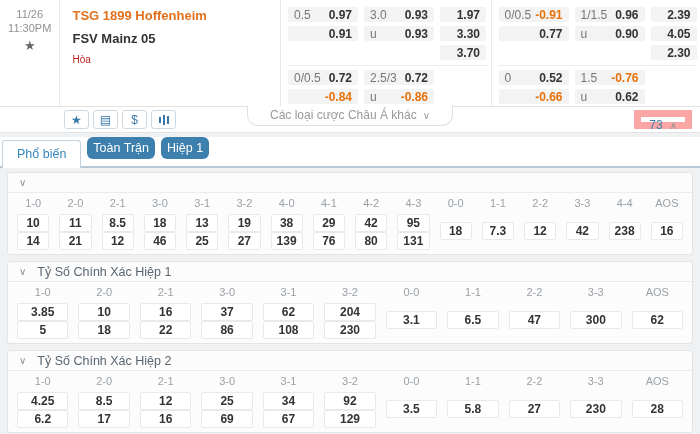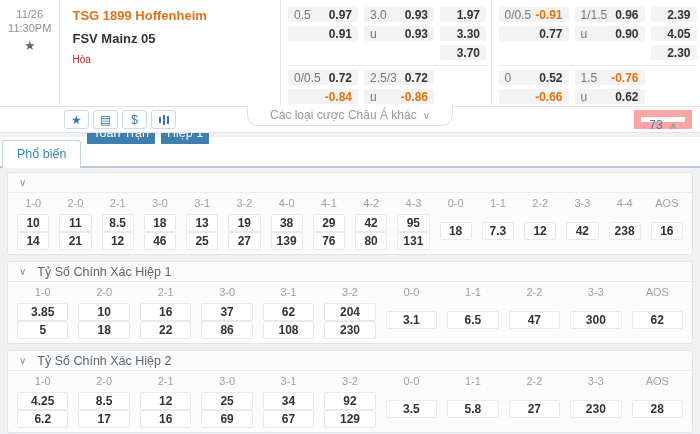--- a/index.html
+++ b/index.html
@@ -46,21 +46,21 @@
   .count-box .car { color:#8a9399; font-size:10px; margin-left:7px; }
 
   .strip { height:4px; }
 
   
   .tabbar { background:#fff; border-bottom:2px solid #b7cad6; height:31px; display:flex;
             align-items:flex-end; padding-left:2px; }
   .tab { font-size:12.5px; cursor:pointer;text-align:right; }
   .tab.active { background:#fff; border:1px solid #c3d2dc; border-bottom:none; color:#3585bb;
                 padding:6px 14px 7px; border-radius:3px 3px 0 0; margin-bottom:-2px; z-index:1; }
-  .tab.btn { background:#3d80ad; color:#fff; border-radius:1px; padding:4px 6px; margin:0 0 22px 6px; }
+  .tab.btn { background:#3d80ad; color:#fff; border-radius:6px; padding:4px 6px; margin:0 0 7px 6px; }
 
   
   .content { padding:4px 7px 0; }
   .card { background:#fcfcfd; border:1px solid #e2e4e5; border-radius:3px; margin-bottom:6px; }
   .card-head { height:20px; display:flex; align-items:center; padding-left:11px;
                border-bottom:1px solid #ececee; color:#5a6670; font-size:12.5px; }
   .chev { color:#8a9399; font-size:10px; margin-right:11px; cursor:pointer; }
   .card-body { padding:3px 4px 4px; }
   .score-grid { display:grid; }
   .score-head { color:#9aa1a6; font-size:11px; height:14px; line-height:14px; text-align:center; }

